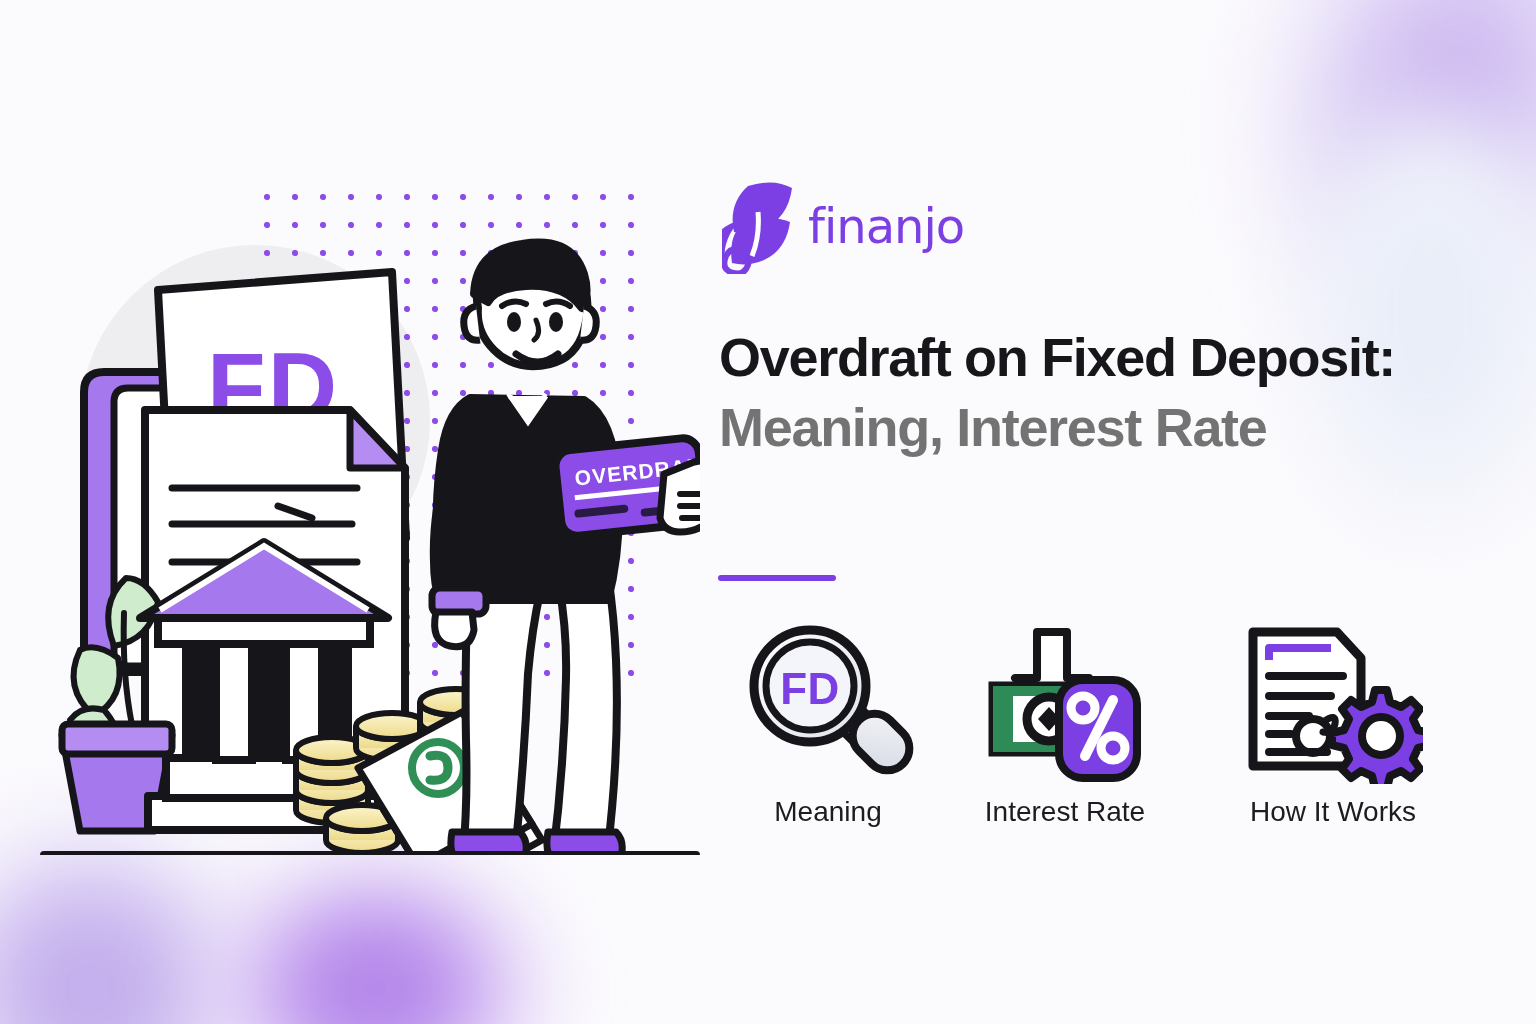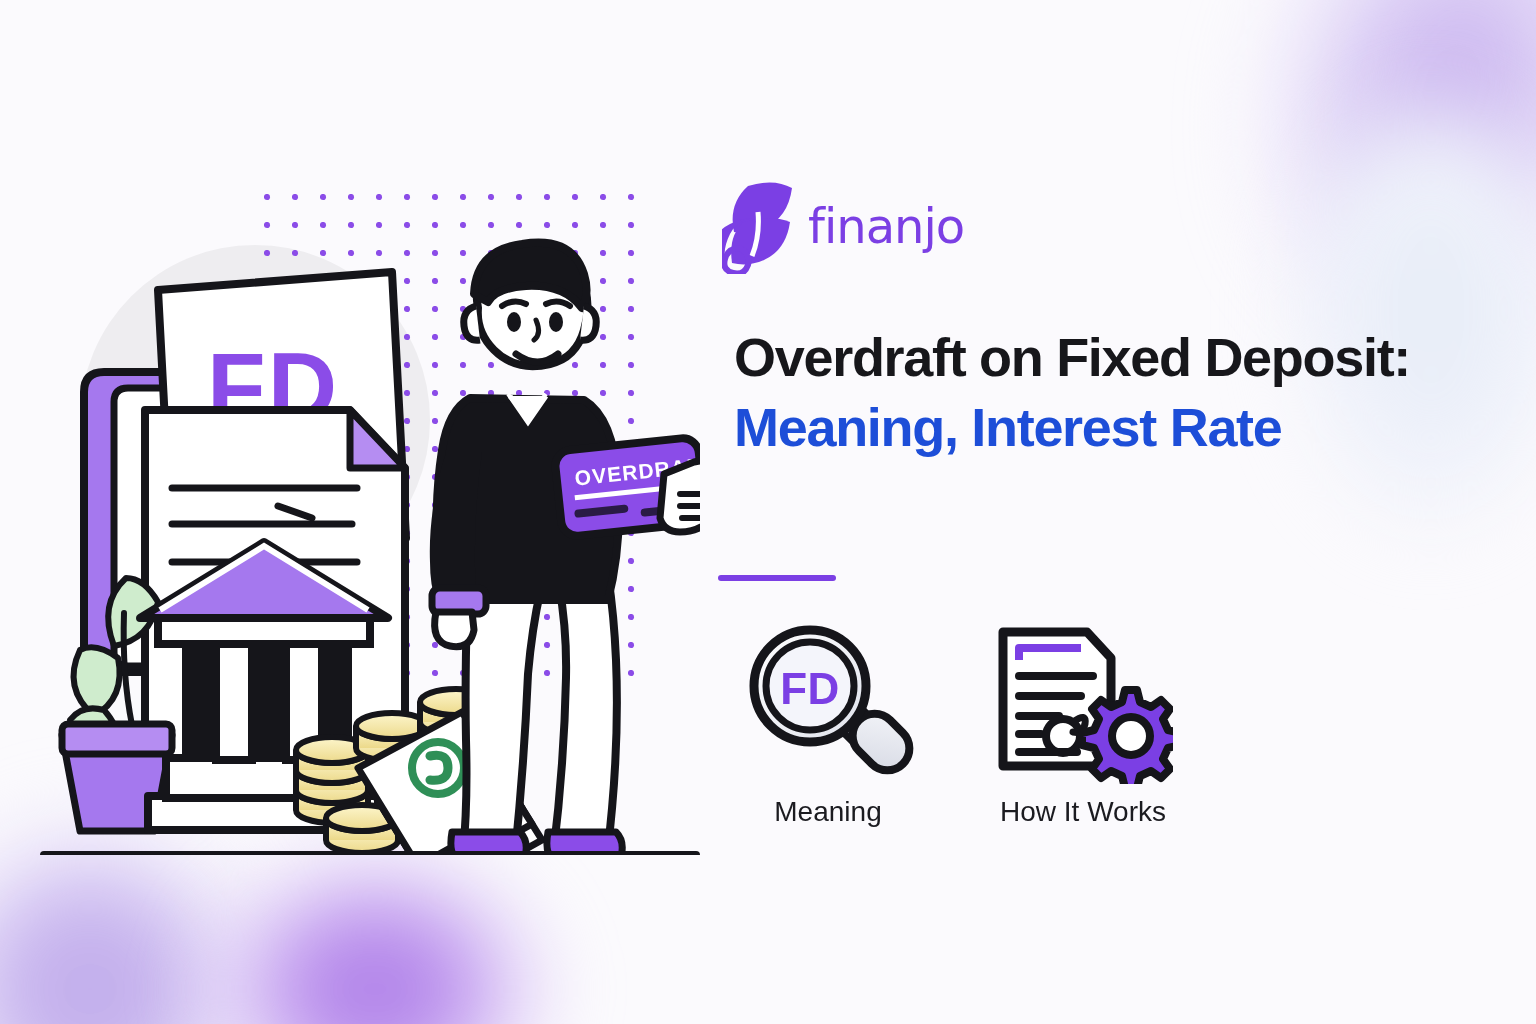--- a/index.html
+++ b/index.html
@@ -41,27 +41,27 @@
   
   .right{position:absolute;left:716px;top:0;width:800px;height:1024px;}
 
   .logo{position:absolute;left:6px;top:178px;display:flex;align-items:center;gap:14px;}
   .logo-mark{width:72px;height:96px;flex:0 0 auto;}
   .logo-word{
     font-size:48px;line-height:1;color:#7b3fe4;font-weight:500;
     letter-spacing:-1px;font-family:"DejaVu Sans",sans-serif;
   }
 
-  .headline{position:absolute;left:18px;top:322px;width:790px;}
+  .headline{position:absolute;left:3px;top:322px;width:790px;}
   .hl-line{
     font-weight:700;font-size:54px;line-height:70px;letter-spacing:-1.3px;
     white-space:nowrap;font-family:"Liberation Sans",sans-serif;
   }
   .hl-1{color:#17171b;}
-  .hl-2{color:#1d4ed8;}
+  .hl-2{color:#737373;}
   .hl-3 .amp{color:#17171b;}
   .hl-3 .rest{color:#7b3fe4;}
 
   .divider{position:absolute;left:2px;top:575px;width:118px;height:6px;border-radius:3px;background:#7b3fe4;}
 
   .features{position:absolute;left:0px;top:624px;width:760px;display:flex;align-items:flex-end;}
   .feature{display:flex;flex-direction:column;align-items:center;}
   .feature-icon{height:160px;display:flex;align-items:center;justify-content:center;}
   .feature-icon svg{display:block;}
   .feature-label{
@@ -279,20 +279,42 @@
             <rect x="100" y="88" width="34" height="30" rx="6" transform="rotate(45 117 103)" fill="url(#handleG)" stroke="#15151a" stroke-width="7"></rect>
             <rect x="108" y="96" width="62" height="44" rx="22" transform="rotate(45 139 118)" fill="url(#handleG)" stroke="#15151a" stroke-width="8"></rect>
             <circle cx="68" cy="62" r="56" fill="url(#lensG)" stroke="#15151a" stroke-width="9"></circle>
             <circle cx="68" cy="62" r="44" fill="#f4f5fb" stroke="#15151a" stroke-width="7"></circle>
             <text x="68" y="80" text-anchor="middle" font-family="Liberation Sans, sans-serif" font-size="44" font-weight="700" fill="#7b3fe4" letter-spacing="0.5">FD</text>
           </svg>
         </div>
         <div class="feature-label">Meaning</div>
       </div>
 
+      <div class="feature f2">
+        <div class="feature-icon">
+          <svg width="160" height="160" viewBox="0 0 160 160" xmlns="http://www.w3.org/2000/svg">
+
+            <path d="M52 8 h30 v46 h22 l-37 42 l-37 -42 h22 z" fill="#ffffff" stroke="#15151a" stroke-width="8" stroke-linejoin="round"></path>
+
+            <rect x="8" y="62" width="112" height="66" fill="#ffffff" stroke="#15151a" stroke-width="9"></rect>
+            <path d="M8 62 h20 v66 h-20 z M100 62 h20 v66 h-20 z" fill="#2e8b57"></path>
+            <path d="M8 62 h112 v10 h-112 z M8 118 h112 v10 h-112 z" fill="#2e8b57"></path>
+            <circle cx="64" cy="95" r="22" fill="none" stroke="#15151a" stroke-width="9"></circle>
+            <path d="M64 83 l11 12 l-11 12 l-11 -12 z" fill="#15151a"></path>
+
+            <rect x="74" y="56" width="78" height="98" rx="24" fill="#7b3fe4" stroke="#15151a" stroke-width="8"></rect>
+            <g stroke="#ffffff" fill="none">
+              <circle cx="98" cy="84" r="12" stroke-width="9"></circle>
+              <circle cx="128" cy="124" r="12" stroke-width="9"></circle>
+              <path d="M128 76 l-28 56" stroke-width="10" stroke-linecap="round"></path>
+            </g>
+          </svg>
+        </div>
+        <div class="feature-label">Interest Rate</div>
+      </div>
 
       <div class="feature f3">
         <div class="feature-icon">
           <svg width="180" height="160" viewBox="0 0 180 160" xmlns="http://www.w3.org/2000/svg">
             <path d="M10 8 h84 l24 26 v108 h-108 z" fill="#ffffff" stroke="#15151a" stroke-width="9" stroke-linejoin="round"></path>
             <path d="M26 36 v-12 h62" fill="none" stroke="#7b3fe4" stroke-width="8" stroke-linejoin="round"></path>
             <g stroke="#15151a" stroke-width="8" stroke-linecap="round" fill="none">
               <path d="M26 52 h74"></path>
               <path d="M26 72 h62"></path>
               <path d="M26 92 h40"></path>

